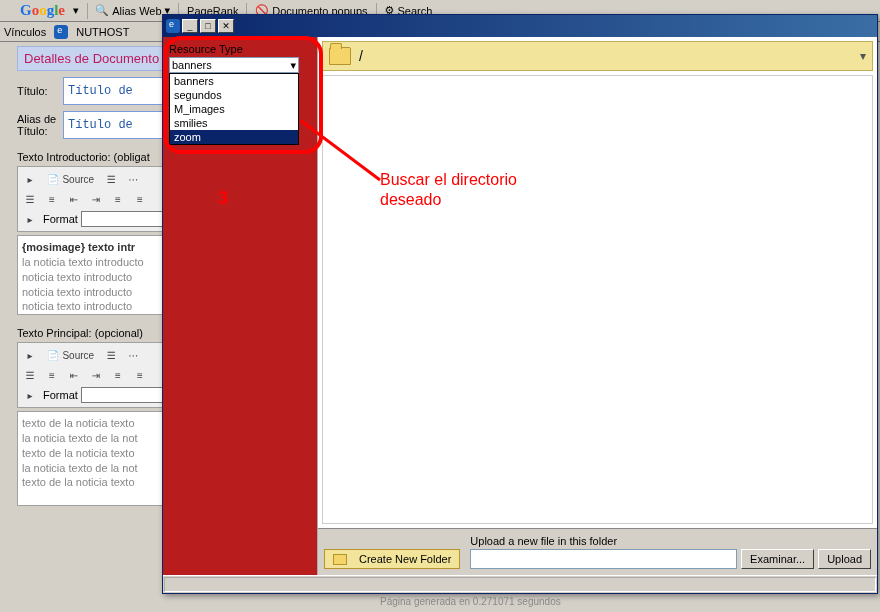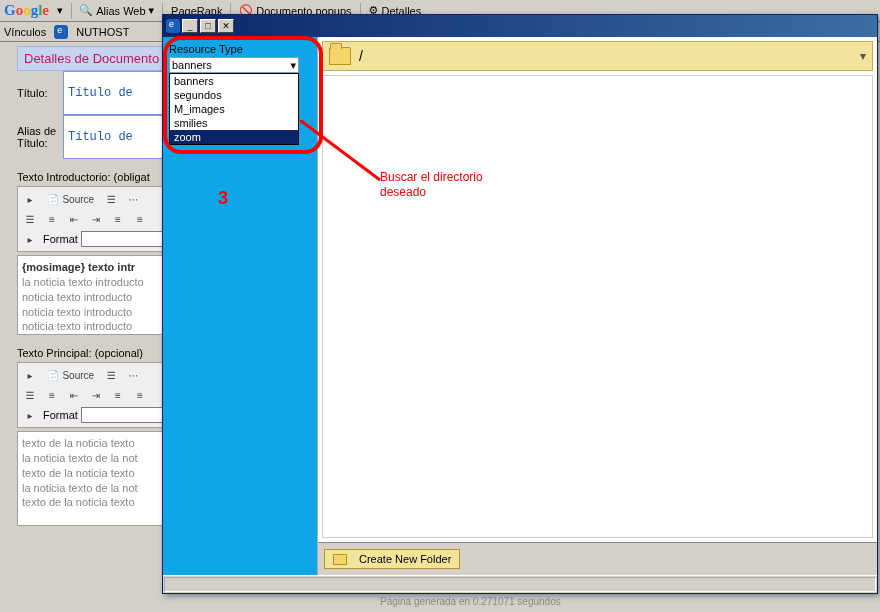--- a/index.html
+++ b/index.html
@@ -17,21 +17,21 @@
   
   .browser-toorbar {
     height: 22px;
     background: #d4d0c8;
     border-bottom: 1px solid #808080;
     display: flex;
     align-items: center;
     padding: 0 4px;
     gap: 8px;
   }
-  .google-logo { font-family: Georgia, serif; font-size: 15px; font-weight: bold; }
+  .google-logo { font-family: Georgia, serif; font-size: 15px; font-weight: bold; margin-left: 16px; }
   .google-logo span:nth-child(1){color:#1a73e8}
   .google-logo span:nth-child(2){color:#ea4335}
   .google-logo span:nth-child(3){color:#fbbc04}
   .google-logo span:nth-child(4){color:#1a73e8}
   .google-logo span:nth-child(5){color:#34a853}
   .google-logo span:nth-child(6){color:#ea4335}
   .tb-item { display:flex; align-items:center; gap:3px; color:#000; }
   .tb-sep { width:1px; height:16px; background:#a0a0a0; }
 
   .links-bar {
@@ -54,28 +54,28 @@
     width: 150px;
   }
   .blue-header {
     background: #c6d4f0;
     color: #be185d;
     font-weight: normal;
     font-size: 13px;
     border: 1px solid #a0b4e0;
     padding: 4px 6px;
   }
-  .field-row { display:flex; align-items:center; gap:4px; }
+  .field-row { display:flex; align-items:center; gap:4px; margin-top:6px;}
   .field-label { font-size:11px; color:#000; width:42px;}
   .blue-input {
     border:1px solid #7a9cdc;
     font-family: "Courier New", monospace;
     font-size:12px;
     color:#265aa8;
-    padding:14px 4px;
+    padding:6px 4px;
     flex:1;
     background:#fff;
     min-width:0;
   }
   .section-label { font-size:11px; margin-top:12px; }
 
   .fck-toolbar {
     border:1px solid #a0a0a0;
     background:#efefef;
     margin-top:3px;
@@ -140,21 +140,21 @@
     color:#000;
   }
   .popup-body {
     flex:1;
     display:flex;
     flex-direction:row;
     min-height:0;
   }
   .sidebar {
     width:155px;
-    background:#0ea5e9;
+    background:#b91c1c;
     border-right:1px solid #aaa;
     display:flex;
     flex-direction:column;
   }
   .restype-area {
     padding:6px;
   }
   .restype-label { font-size:11px; margin-bottom:2px;}
   .restype-select {
     width:130px;
@@ -273,21 +273,21 @@
     position:absolute;
     left:218px; top:188px;
     color:#ff0000;
     font-size:18px;
     font-weight:bold;
   }
   .annot-text {
     position:absolute;
     left:380px; top:170px;
     color:#ff0000;
-    font-size:12px;
+    font-size:16px;
     line-height:1.25;
   }
   .annot-line {
     position:absolute;
     pointer-events:none;
   }
 
   .footer-txt {
     position:absolute;
     left:380px; top:596px;
@@ -300,21 +300,21 @@
 <div class="browser-toorbar">
   <span class="google-logo"><span>G</span><span>o</span><span>o</span><span>g</span><span>l</span><span>e</span></span>
   <span>▾</span>
   <div class="tb-sep"></div>
   <span class="tb-item">🔍 <span>Alias Web</span> ▾</span>
   <div class="tb-sep"></div>
   <span class="tb-item">PageRank</span>
   <div class="tb-sep"></div>
   <span class="tb-item">🚫 <span>Documento popups</span></span>
   <div class="tb-sep"></div>
-  <span class="tb-item">⚙ <span>Detalles</span></span>
+  <span class="tb-item">⚙ <span>Search</span></span>
 </div>
 
 <div class="links-bar">
   <span>Vínculos</span>
   <span class="ie-icon"></span>
   <span>NUTHOST</span>
 </div>
 
 <div class="editor-col">
   <div class="blue-header">Detalles de Documento</div>
@@ -418,20 +418,28 @@
         <span class="folder-icon-big"></span>
         <span>/</span>
         <span class="path-arrow">▾</span>
       </div>
       <div class="file-view"></div>
       <div class="bottom-bar">
         <div class="create-folder-btn">
           <span class="folder-icon-sm"></span>
           <span>Create New Folder</span>
         </div>
+        <div class="upload-area">
+          <div class="upload-label">Upload a new file in this folder</div>
+          <div class="upload-row">
+            <div class="file-input"></div>
+            <button class="std-btn">Examinar...</button>
+            <button class="std-btn">Upload</button>
+          </div>
+        </div>
       </div>
     </div>
   </div>
   <div class="status-bar">
     <div class="status-left"></div>
   </div>
 </div>
 
 <div class="annot-box"></div>
 <div class="annot-num">3</div>

